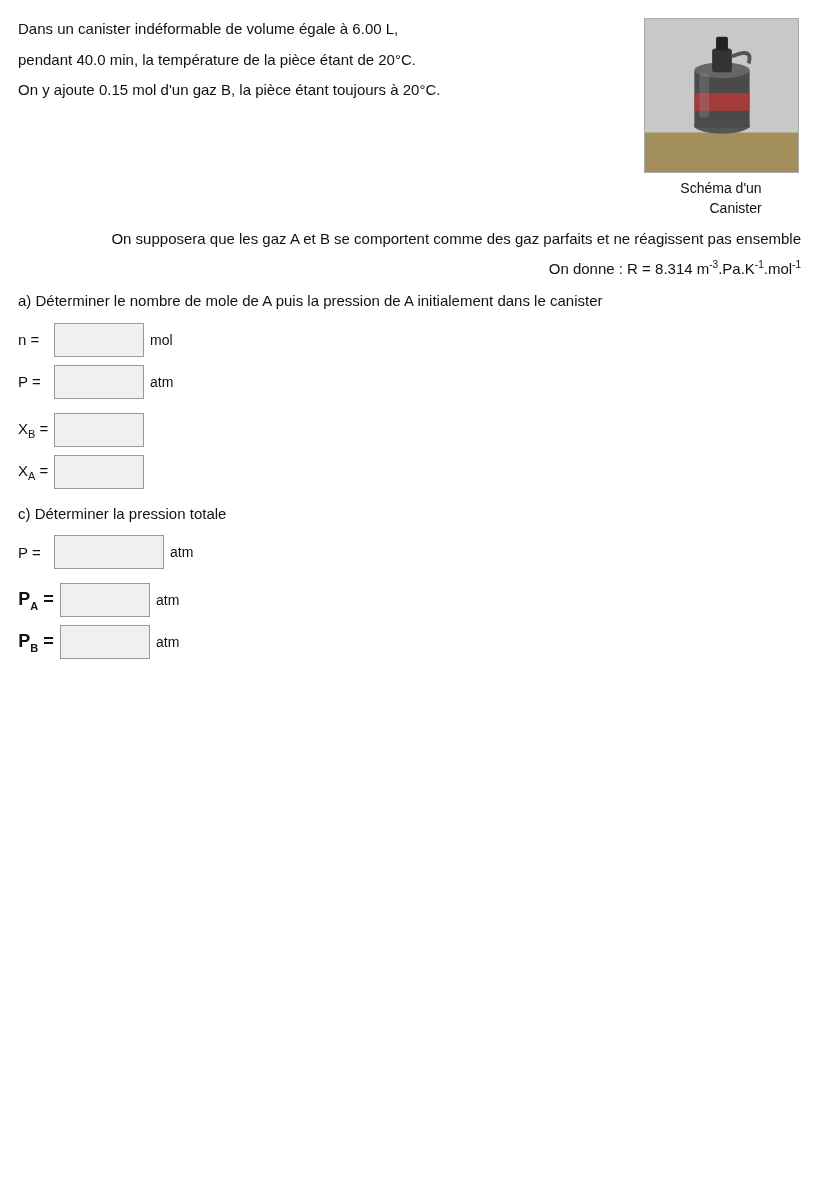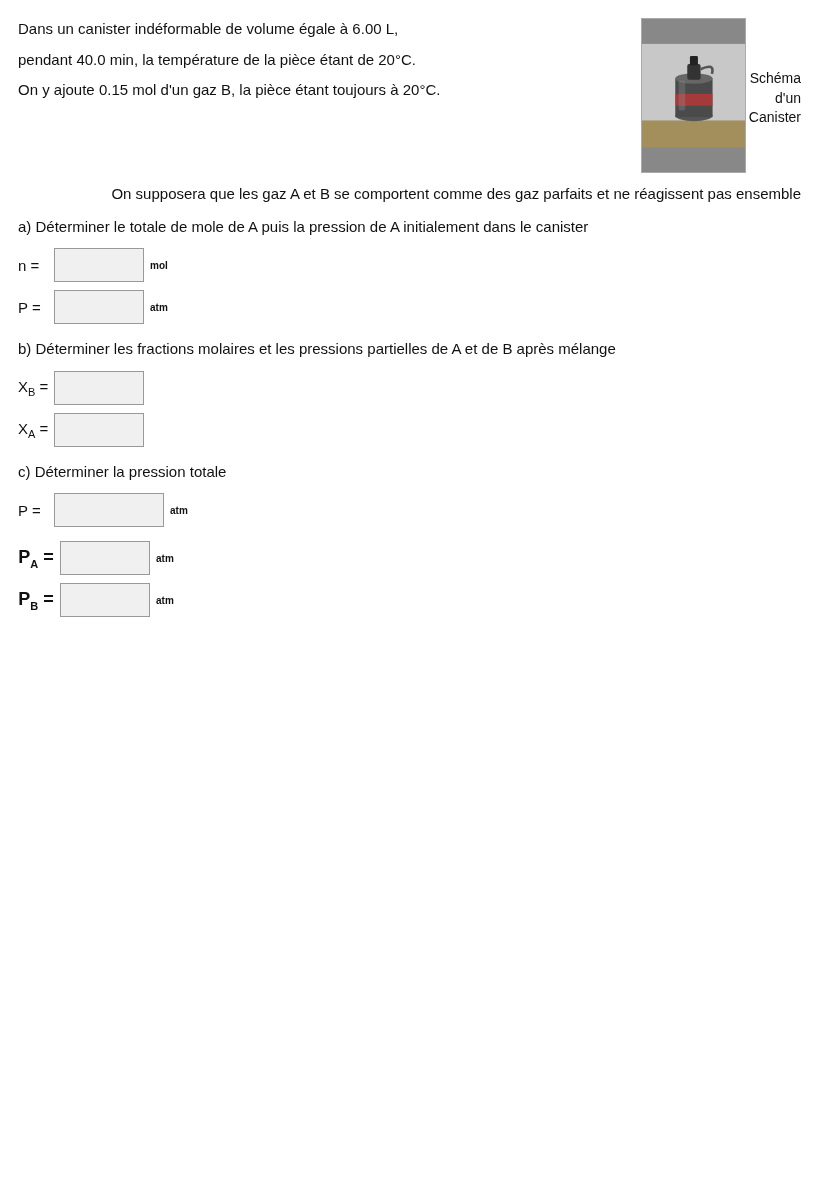--- a/index.html
+++ b/index.html
@@ -29,21 +29,21 @@
       flex: 1;
     }
 
     .intro-text p {
       margin-bottom: 8px;
       line-height: 1.5;
     }
 
     .image-block {
       display: flex;
-      flex-direction: row;
+      flex-direction: column;
       align-items: center;
       flex-shrink: 0;
       width: 160px;
     }
 
     .canister-image {
       width: 155px;
       height: 155px;
       background: #888;
       border: 1px solid #aaa;
@@ -121,22 +121,21 @@
       width: 110px;
       height: 34px;
       border: 1px solid #999;
       background: #f0f0f0;
       outline: none;
       font-size: 15px;
       padding: 2px 6px;
     }
 
     .unit-label {
-      font-size: 10px;
-      font-weight: bold;
+      font-size: 14px;
     }
 
     sup {
       font-size: 10px;
     }
 
     sub {
       font-size: 11px;
     }
   </style>
@@ -175,40 +174,40 @@
     </div>
     <div class="image-caption">
       <div>Schéma d'un</div>
       <div>Canister</div>
     </div>
   </div>
 </div>
 
 <div class="extra-info">
   <p>On supposera que les gaz A et B se comportent comme des gaz parfaits et ne réagissent pas ensemble</p>
-</div>
-
-<div class="section">
-  <p class="section-title">a) Déterminer le totale de mole de A puis la pression de A initialement dans le canister</p>
+  <p>On donne : R = 8.314 m<sup>-3</sup>.Pa.K<sup>-1</sup>.mol<sup>-1</sup></p>
+</div>
+
+<div class="section">
+  <p class="section-title">a) Déterminer le nombre de mole de A puis la pression de A initialement dans le canister</p>
 
   <div class="field-row">
     <span class="field-label">n =</span>
     <input class="input-box" type="text" value="" style="">
     <span class="unit-label">mol</span>
   </div>
 
   <div class="field-row">
     <span class="field-label">P =</span>
     <input class="input-box" type="text" value="" style="">
     <span class="unit-label">atm</span>
   </div>
 </div>
 
 <div class="section">
-  <p class="section-title">b) Déterminer les fractions molaires et les pressions partielles de A et de B après mélange</p>
 
   <div class="field-row">
     <span class="field-label">X<sub>B</sub> =</span>
     <input class="input-box" type="text" value="" style="">
   </div>
 
   <div class="field-row">
     <span class="field-label">X<sub>A</sub> =</span>
     <input class="input-box" type="text" value="" style="">
   </div>

